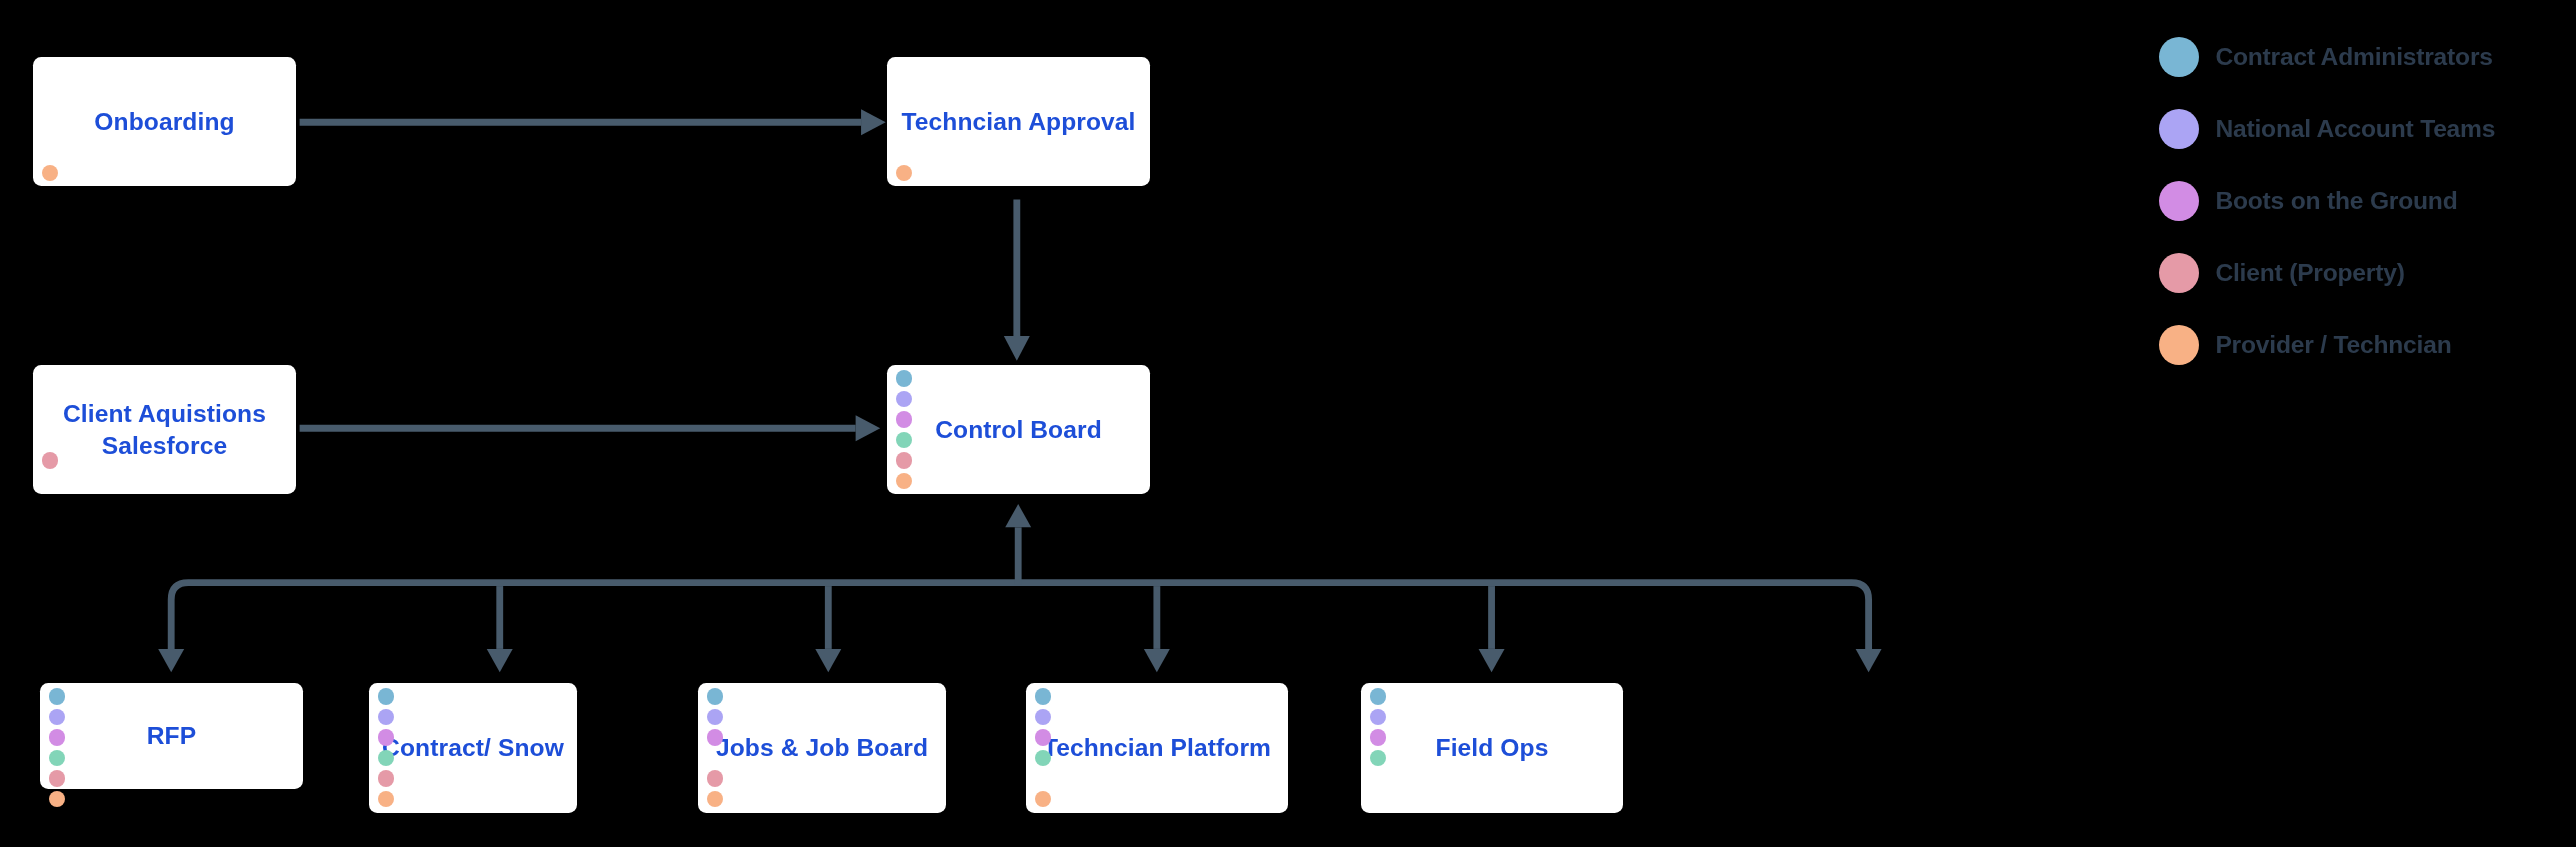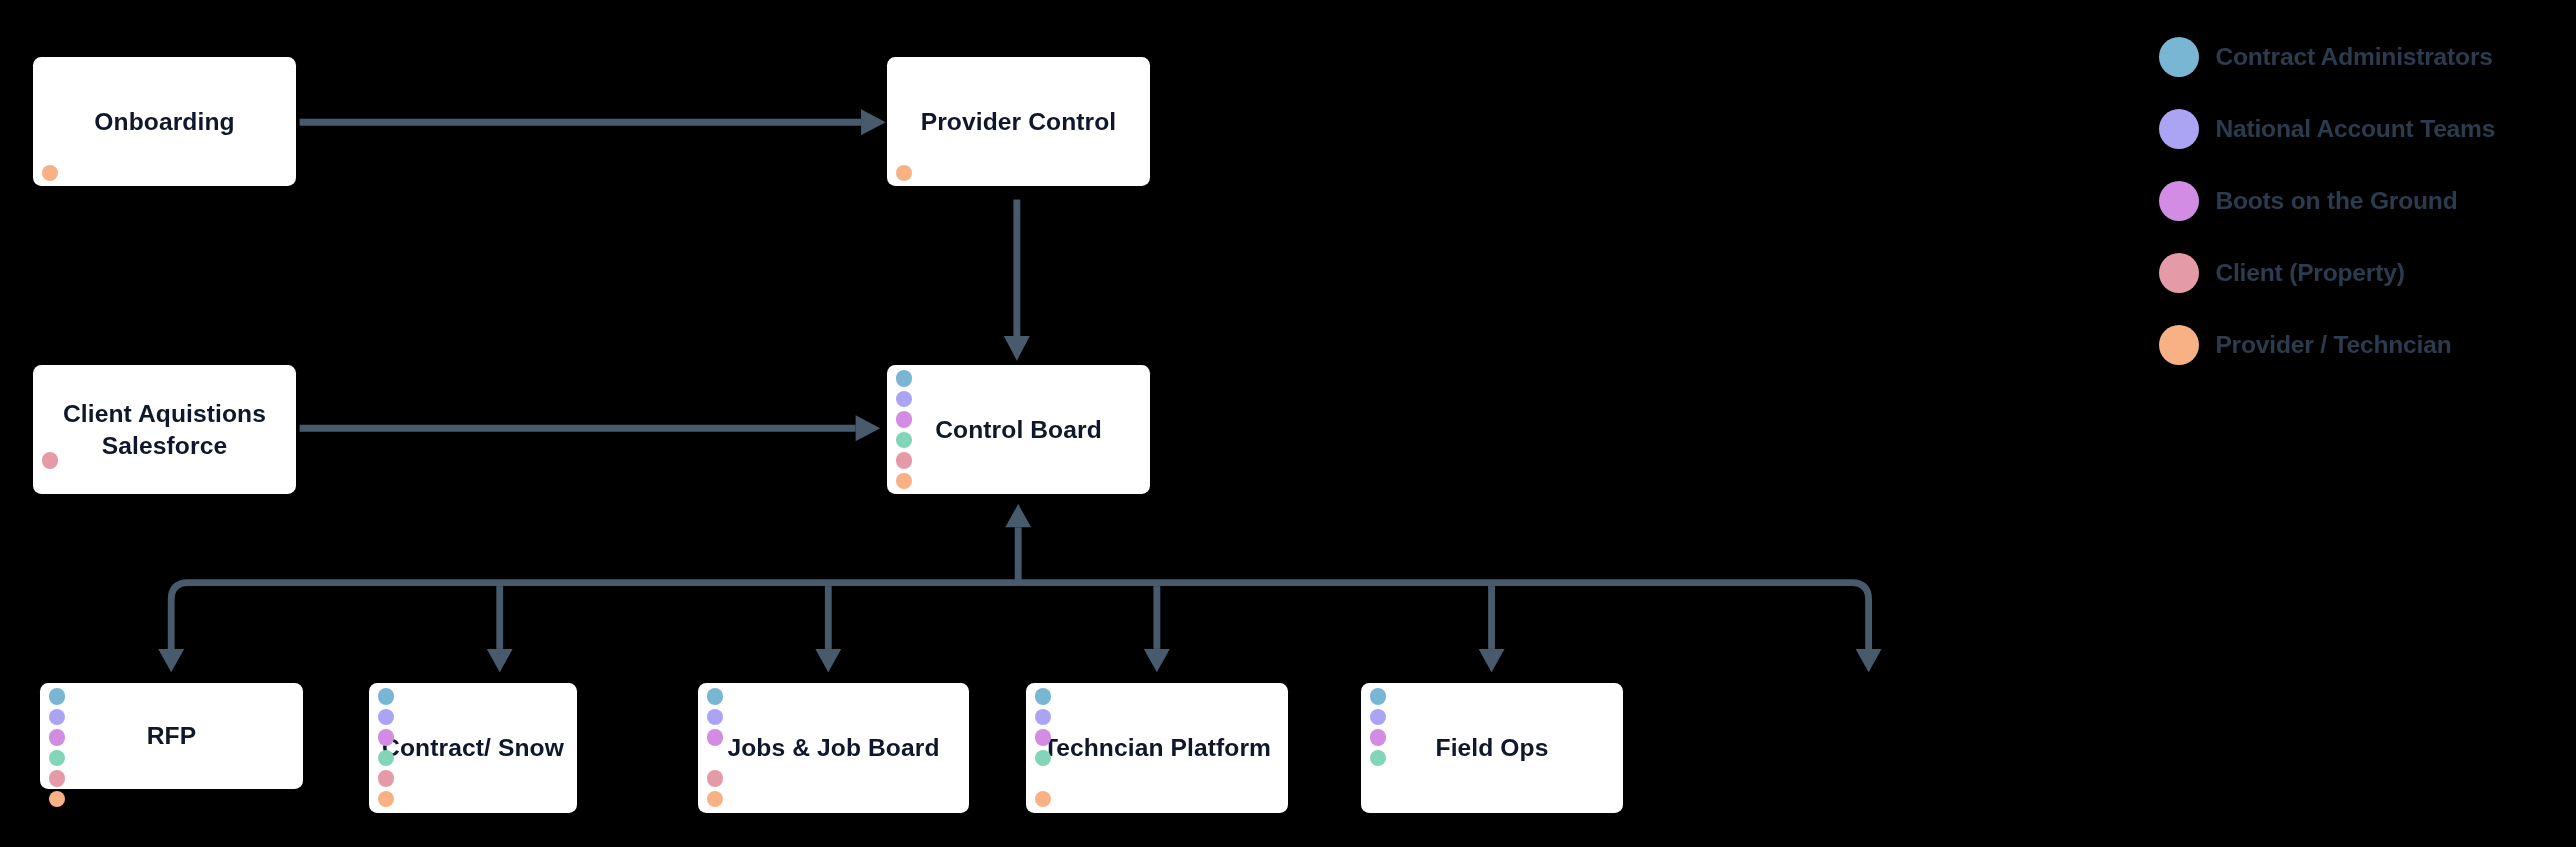--- a/index.html
+++ b/index.html
@@ -2,21 +2,21 @@
 <html style="font-size:11px"><head>
 <meta charset="utf-8">
 <style>
   html,body{margin:0;padding:0;background:#000;}
   body{width:2576px;height:847px;position:relative;overflow:hidden;
        font-family:"Liberation Sans","DejaVu Sans",sans-serif;}
   .canvas{position:absolute;inset:0;width:2576px;height:847px;}
   svg.edges{position:absolute;left:0;top:0;pointer-events:none;}
   .node{position:absolute;background:#fff;border-radius:8.2px;
         display:flex;align-items:center;justify-content:center;}
-  .node-label{font-size:24.6px;font-weight:600;color:#0f172a;text-align:center;
+  .node-label{font-size:24.6px;font-weight:600;color:#1d4ed8;text-align:center;
               white-space:pre-line;line-height:1.3;letter-spacing:0.1px;}
   .dot-col{position:absolute;left:6.8px;top:3.4px;display:flex;flex-direction:column;}
   .dot-slot{width:20.5px;height:20.5px;display:flex;align-items:center;justify-content:center;}
   .dot{width:16.4px;height:16.4px;border-radius:50%;}
   .legend{position:absolute;left:2159px;top:20.5px;display:flex;flex-direction:column;}
   .legend-row{height:72px;display:flex;align-items:center;text-decoration:underline;}
   .legend-swatch{width:40px;height:40px;border-radius:50%;flex:0 0 auto;}
   .legend-label{margin-left:16.4px;font-size:24.6px;font-weight:bold;color:#2c3b4d;
                 letter-spacing:-0.2px;white-space:nowrap;}
 </style>
@@ -69,21 +69,21 @@
     <div class="dot-col">
         <div class="dot-slot"></div>
         <div class="dot-slot"></div>
         <div class="dot-slot"></div>
         <div class="dot-slot"></div>
         <div class="dot-slot"></div>
         <div class="dot-slot">
           <div class="dot" style="background-color: rgb(248, 177, 133);"></div>
         </div>
       </div>
-    <span class="node-label">Provider Control</span>
+    <span class="node-label">Techncian Approval</span>
   </div>
 
   <div class="node" style="left: 33px; top: 365px; width: 263px; height: 129px; background-color: rgb(255, 255, 255); align-items: center;">
     <div class="dot-col">
         <div class="dot-slot"></div>
         <div class="dot-slot"></div>
         <div class="dot-slot"></div>
         <div class="dot-slot"></div>
         <div class="dot-slot">
           <div class="dot" style="background-color: rgb(229, 154, 167);"></div>
@@ -159,21 +159,21 @@
         <div class="dot-slot">
           <div class="dot" style="background-color: rgb(229, 154, 167);"></div>
         </div>
         <div class="dot-slot">
           <div class="dot" style="background-color: rgb(248, 177, 133);"></div>
         </div>
       </div>
     <span class="node-label">Contract/ Snow</span>
   </div>
 
-  <div class="node" style="left: 698px; top: 683px; width: 271px; height: 130px; background-color: rgb(255, 255, 255);">
+  <div class="node" style="left: 698px; top: 683px; width: 248px; height: 130px; background-color: rgb(255, 255, 255);">
     <div class="dot-col">
         <div class="dot-slot">
           <div class="dot" style="background-color: rgb(121, 182, 212);"></div>
         </div>
         <div class="dot-slot">
           <div class="dot" style="background-color: rgb(171, 164, 244);"></div>
         </div>
         <div class="dot-slot">
           <div class="dot" style="background-color: rgb(210, 140, 228);"></div>
         </div>

